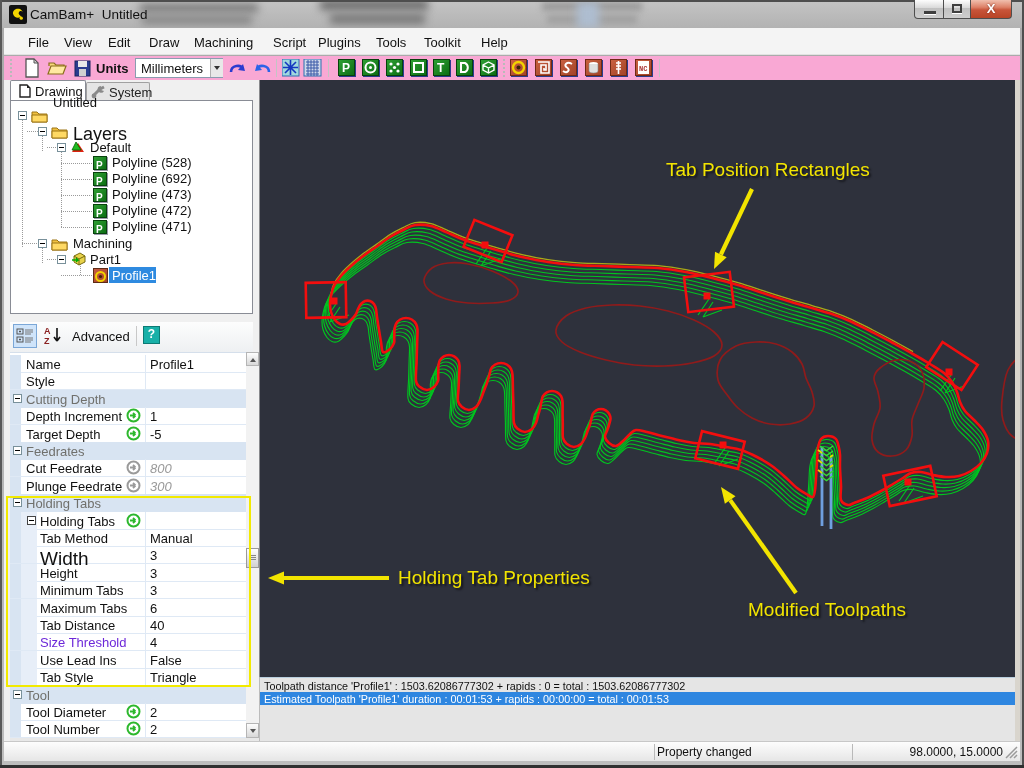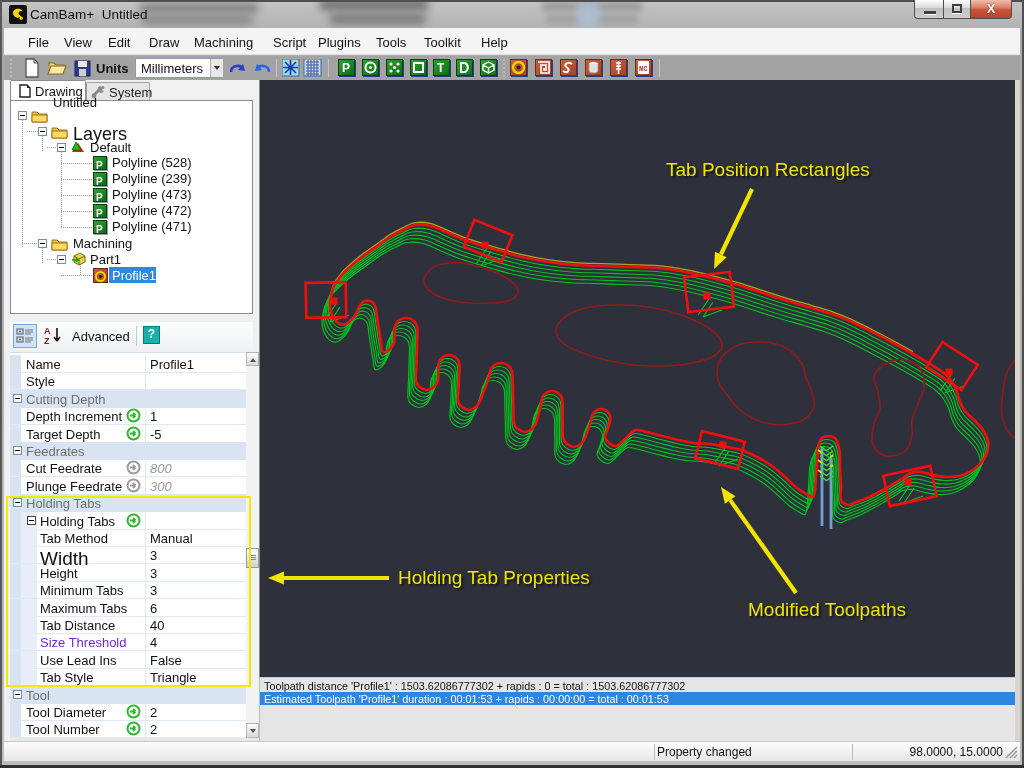--- a/index.html
+++ b/index.html
@@ -45,21 +45,21 @@
     <div class="ab" style="left:60px;top:7px;font-size:13px;color:#111">View</div>
     <div class="ab" style="left:104px;top:7px;font-size:13px;color:#111">Edit</div>
     <div class="ab" style="left:145px;top:7px;font-size:13px;color:#111">Draw</div>
     <div class="ab" style="left:190px;top:7px;font-size:13px;color:#111">Machining</div>
     <div class="ab" style="left:269px;top:7px;font-size:13px;color:#111">Script</div>
     <div class="ab" style="left:314px;top:7px;font-size:13px;color:#111">Plugins</div>
     <div class="ab" style="left:372px;top:7px;font-size:13px;color:#111">Tools</div>
     <div class="ab" style="left:420px;top:7px;font-size:13px;color:#111">Toolkit</div>
     <div class="ab" style="left:477px;top:7px;font-size:13px;color:#111">Help</div>
   </div>
-<div class="ab" style="left:4px;top:56px;width:1016px;height:24px;background:#a3a3a3">
+<div class="ab" style="left:4px;top:56px;width:1016px;height:24px;background:#f9a8d4">
     <div class="ab" style="left:6px;top:3px;width:3px;height:18px;border-left:2px dotted #b9b9b9"></div>
     <svg class="ab" style="left:20px;top:2px" width="72" height="20" viewBox="0 0 72 20">
  <path d="M2 1 h8 l4 4 v14 h-12 z" fill="#fff" stroke="#555" stroke-width="1.3"></path>
       <path d="M10 1 l4 4 h-4 z" fill="#cfcfcf" stroke="#555" stroke-width="1"></path>
  <path d="M25 8 v-3 h5 l2 2 h8 v3" fill="#f6d87a" stroke="#8a6c1a" stroke-width="1.2"></path>
       <path d="M24 16 l3 -8 h15 l-3 8 z" fill="#ffe9a0" stroke="#8a6c1a" stroke-width="1.2"></path>
  <rect x="51" y="3" width="15" height="15" fill="#2b3c8f" stroke="#19255e"></rect>
       <rect x="54" y="3" width="9" height="6" fill="#e8e8e8"></rect>
       <rect x="55" y="11" width="7" height="7" fill="#d0d0d0"></rect>
 </svg>
@@ -185,21 +185,21 @@
     <div class="ab" style="left:90px;top:140px;font-size:13px;color:#111">Default</div>
     <div class="ab" style="left:61px;top:163px;width:32px;height:1px;background-image:repeating-linear-gradient(90deg,#9a9a9a 0 1px,transparent 1px 2px)"></div>
     <div class="ab" style="left:93px;top:156px;width:14px;height:14px;background:linear-gradient(135deg,#2f9e33,#0c6e14);border:1px solid #07420c;box-shadow:1px 1px 0 #99a"><svg width="12" height="12" viewBox="0 0 12 12">
         <text x="2" y="10" font-size="10" font-weight="bold" fill="#fff" font-family="Liberation Sans">P</text>
       </svg></div>
     <div class="ab" style="left:112px;top:155px;font-size:13px;color:#111">Polyline (528)</div>
     <div class="ab" style="left:61px;top:179px;width:32px;height:1px;background-image:repeating-linear-gradient(90deg,#9a9a9a 0 1px,transparent 1px 2px)"></div>
     <div class="ab" style="left:93px;top:172px;width:14px;height:14px;background:linear-gradient(135deg,#2f9e33,#0c6e14);border:1px solid #07420c;box-shadow:1px 1px 0 #99a"><svg width="12" height="12" viewBox="0 0 12 12">
         <text x="2" y="10" font-size="10" font-weight="bold" fill="#fff" font-family="Liberation Sans">P</text>
       </svg></div>
-    <div class="ab" style="left:112px;top:171px;font-size:13px;color:#111">Polyline (239)</div>
+    <div class="ab" style="left:112px;top:171px;font-size:13px;color:#111">Polyline (692)</div>
     <div class="ab" style="left:61px;top:195px;width:32px;height:1px;background-image:repeating-linear-gradient(90deg,#9a9a9a 0 1px,transparent 1px 2px)"></div>
     <div class="ab" style="left:93px;top:188px;width:14px;height:14px;background:linear-gradient(135deg,#2f9e33,#0c6e14);border:1px solid #07420c;box-shadow:1px 1px 0 #99a"><svg width="12" height="12" viewBox="0 0 12 12">
         <text x="2" y="10" font-size="10" font-weight="bold" fill="#fff" font-family="Liberation Sans">P</text>
       </svg></div>
     <div class="ab" style="left:112px;top:187px;font-size:13px;color:#111">Polyline (473)</div>
     <div class="ab" style="left:61px;top:211px;width:32px;height:1px;background-image:repeating-linear-gradient(90deg,#9a9a9a 0 1px,transparent 1px 2px)"></div>
     <div class="ab" style="left:93px;top:204px;width:14px;height:14px;background:linear-gradient(135deg,#2f9e33,#0c6e14);border:1px solid #07420c;box-shadow:1px 1px 0 #99a"><svg width="12" height="12" viewBox="0 0 12 12">
         <text x="2" y="10" font-size="10" font-weight="bold" fill="#fff" font-family="Liberation Sans">P</text>
       </svg></div>
     <div class="ab" style="left:112px;top:203px;font-size:13px;color:#111">Polyline (472)</div>

